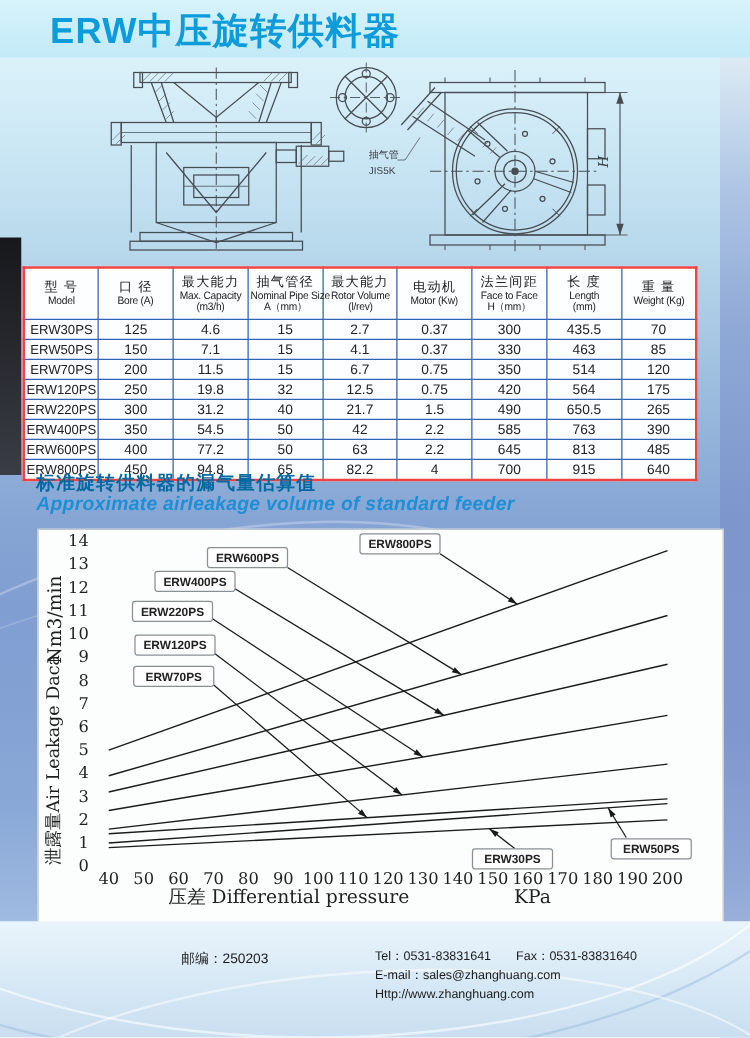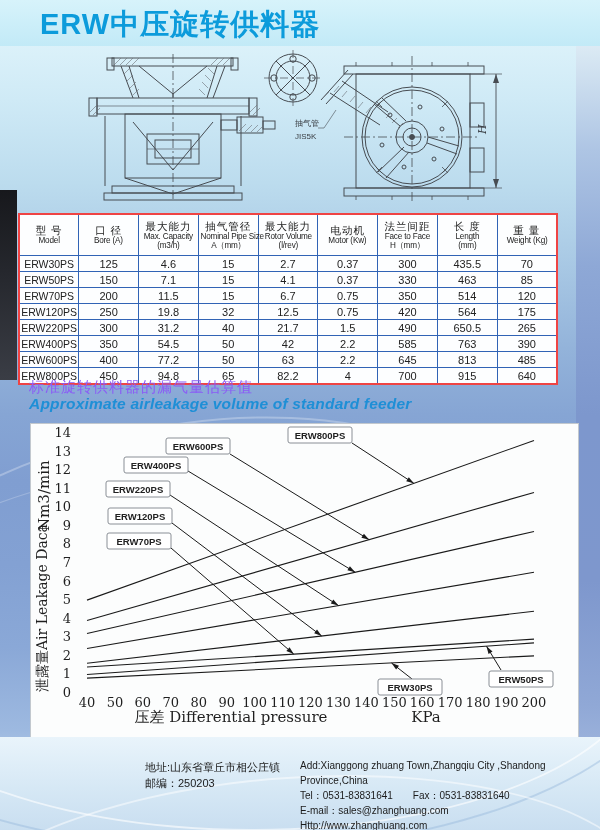--- a/index.html
+++ b/index.html
@@ -25,21 +25,21 @@
   .spec-table{position:absolute;left:18px;top:213px;width:540px;border-collapse:collapse;
     background:#fbfdfe;table-layout:fixed;border:2px solid #ef4444;}
   .spec-table th,.spec-table td{border:1px solid #3163b5;text-align:center;padding:0;
     color:#222;overflow:visible;white-space:nowrap;}
   .spec-table thead th{height:40px;vertical-align:middle;font-weight:normal;background:#fdfeff;}
   .spec-table tbody td{height:15px;font-size:11px;background:#fdfeff;}
   .spec-table tbody td:first-child{font-size:10.5px;}
   .th-zh{font-size:10.5px;line-height:12px;letter-spacing:1px;}
   .th-sub{font-size:8.6px;line-height:9.5px;transform:scaleX(.95);letter-spacing:-.2px;}
   .sec-titles{position:absolute;left:29px;top:378px;line-height:17px;}
-  .sec-zh{font-size:15px;font-weight:normal;color:#8b5cf6;letter-spacing:1px;}
+  .sec-zh{font-size:15px;font-weight:bold;color:#0369a1;letter-spacing:1px;}
   .sec-en{font-size:15.5px;font-weight:bold;color:#1e8fd6;letter-spacing:.2px;font-style:italic;}
   .chart-box{position:absolute;left:30px;top:423px;width:547px;height:314px;
     background:#fcfdfd;border:1px solid #c2c8ce;}
   .tick{font:13px "DejaVu Serif",serif;fill:#1f1f1f;}
   .axlab{font:14px "DejaVu Serif",serif;fill:#1f1f1f;}
   .axlab2{font:15px "DejaVu Serif",serif;fill:#1f1f1f;}
   .slbl{font:bold 9.5px "Liberation Sans",sans-serif;fill:#222;}
   .dwg-txt{font:8px "Liberation Sans",sans-serif;fill:#3c4046;}
   .dwg-dim{font:italic 11px "DejaVu Serif",serif;fill:#3c4046;}
   .footer{position:absolute;left:0;top:737px;width:600px;height:93px;overflow:hidden;
@@ -368,22 +368,20 @@
       <rect x="347" y="255" width="64" height="16" rx="2" fill="#ffffff" stroke="#8a8f96" stroke-width="1"></rect>
       <text x="379" y="266.5" text-anchor="middle" class="slbl">ERW30PS</text>
     </svg>
 </div>
 
 <div class="footer">
   <div class="swoosh fsw1"></div>
   <div class="swoosh fsw2"></div>
   <div class="swoosh fsw3"></div>
   <div class="f-left">
-      <div>地址:山东省章丘市相公庄镇</div>
       <div>邮编：250203</div>
     </div>
   <div class="f-right">
-      <div>Add:Xianggong zhuang Town,Zhangqiu City ,Shandong Province,China</div>
       <div>Tel：0531-83831641　　Fax：0531-83831640</div>
       <div>E-mail：sales@zhanghuang.com</div>
       <div>Http://www.zhanghuang.com</div>
     </div>
 </div>
 
 </body></html>

